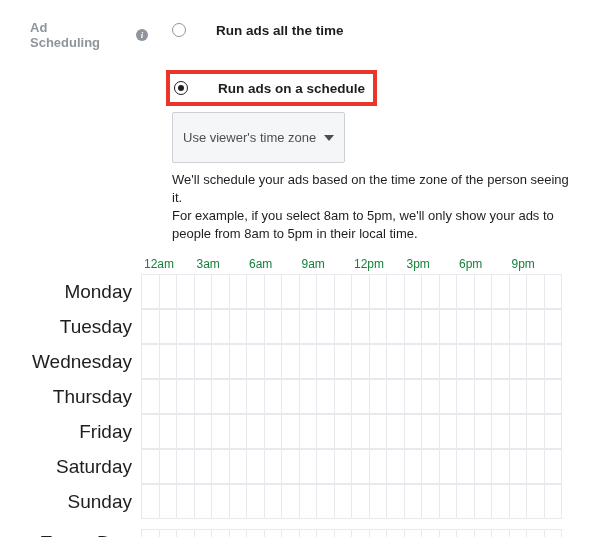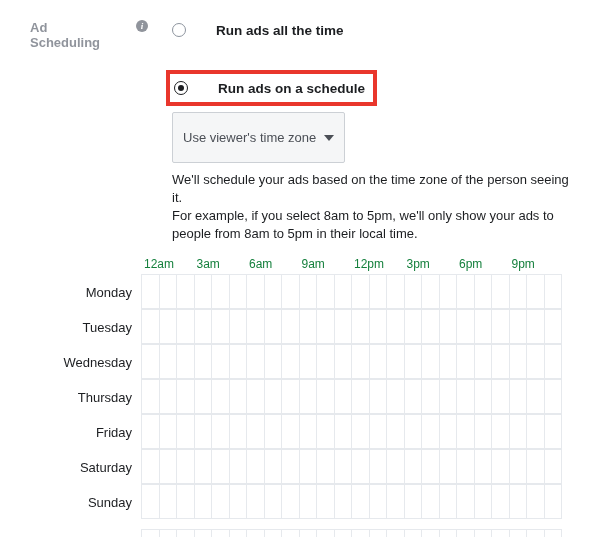--- a/index.html
+++ b/index.html
@@ -12,21 +12,21 @@
     background: #fff;
     width: 600px;
   }
   .top-row { display: flex; align-items: flex-start; }
   .field-label {
     color: #90949c;
     font-weight: 600;
     font-size: 13px;
     padding-top: 2px;
     display: flex;
-    align-items: flex-start;
+    align-items: center;
     gap: 16px;
     width: 118px;
     flex-shrink: 0;
   }
   .info-icon {
     width: 12px; height: 12px; border-radius: 50%;
     background: #90949c; color: #fff;
     font-size: 9px; font-weight: bold;
     display: inline-flex; align-items: center; justify-content: center;
     font-style: italic; font-family: Georgia, serif;
@@ -65,21 +65,21 @@
     max-width: 430px;
   }
   .schedule-wrap { margin-top: 14px; }
   .grid { display: grid; grid-template-columns: 112px repeat(24, 17.5px); }
   .hour-header {
     grid-column: span 3;
     font-size: 12px; color: #15803d; text-align: left;
     padding-bottom: 4px; padding-left: 2px;
   }
   .day-label {
-    font-size: 13px; text-align: right; padding-right: 10px;
+    font-size: 19px; text-align: right; padding-right: 10px;
     display: flex; align-items: center; justify-content: flex-end;
     height: 35px;
   }
   .day-label.bold { font-weight: 700; height: 26px; }
   .cell {
     border: 1px solid #e6e9ed; height: 35px;
     margin-left: -1px; margin-top: -1px; background: #fff;
   }
   .gap-row { grid-column: 1 / -1; height: 10px; }
   .ed-cell { height: 26px; }

